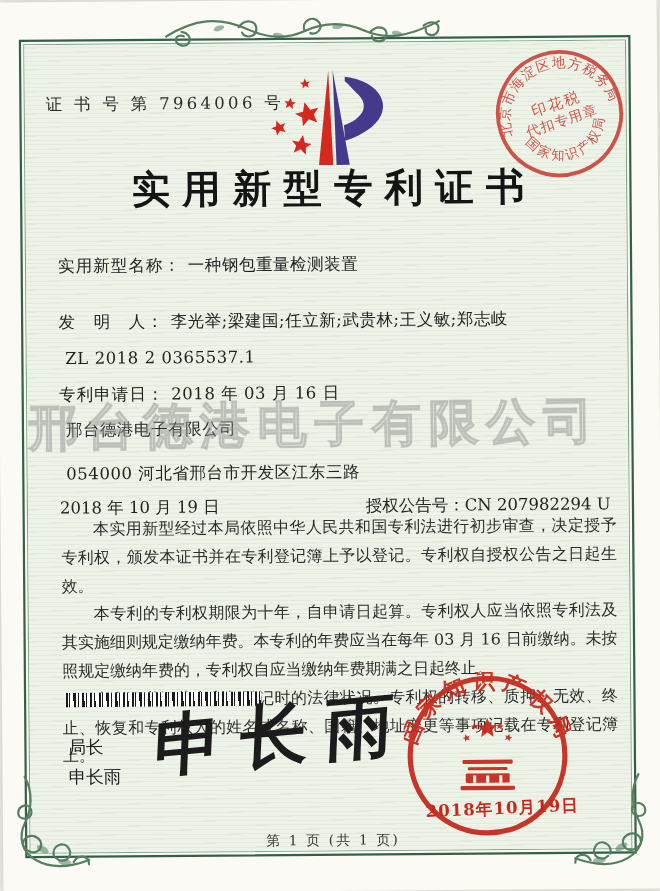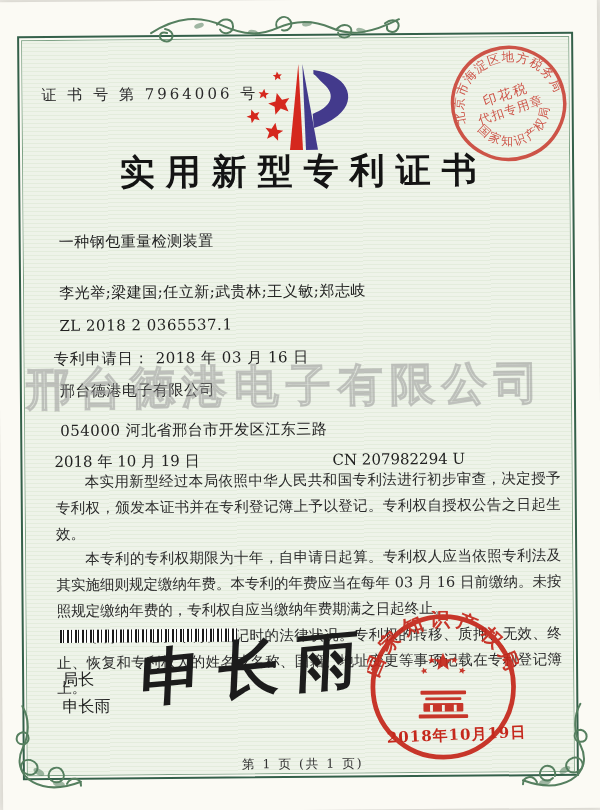--- a/index.html
+++ b/index.html
@@ -177,43 +177,46 @@
     <text x="61" y="72" font-size="12.5" fill="#c5281c" text-anchor="middle" letter-spacing="1">代扣专用章</text>
     <text font-size="12" fill="#c5281c" letter-spacing="2">
       <textPath href="#taxArcBot" startOffset="50%" text-anchor="middle">国家知识产权局</textPath>
     </text>
   </svg>
 
   <div class="title">实用新型专利证书</div>
 
   <div class="fields">
     <div class="frow f0">
+      <span class="lbl">实用新型名称：</span>
       <span class="val">一种钢包重量检测装置</span>
     </div>
     <div class="frow f1">
+      <span class="lbl">发　明　人：</span>
       <span class="val">李光举;梁建国;任立新;武贵林;王义敏;郑志岐</span>
     </div>
     <div class="frow f2">
       <span class="val">ZL 2018 2 0365537.1</span>
     </div>
     <div class="frow f3">
       <span class="lbl">专利申请日：</span>
       <span class="val">2018 年 03 月 16 日</span>
     </div>
     <div class="frow f4">
       <span class="val">邢台德港电子有限公司</span>
     </div>
     <div class="frow f5">
       <span class="val">054000 河北省邢台市开发区江东三路</span>
     </div>
     <div class="grant">
       <span class="pair1">
         <span class="val">2018 年 10 月 19 日</span>
       </span>
       <span class="pair2">
+        <span class="lbl">授权公告号：</span>
         <span class="val">CN 207982294 U</span>
       </span>
     </div>
   </div>
 
   <div class="watermark">邢台德港电子有限公司</div>
 
   <div class="bodytext">
     <p>本实用新型经过本局依照中华人民共和国专利法进行初步审查，决定授予专利权，颁发本证书并在专利登记簿上予以登记。专利权自授权公告之日起生效。</p>
     <p>本专利的专利权期限为十年，自申请日起算。专利权人应当依照专利法及其实施细则规定缴纳年费。本专利的年费应当在每年 03 月 16 日前缴纳。未按照规定缴纳年费的，专利权自应当缴纳年费期满之日起终止。</p>

